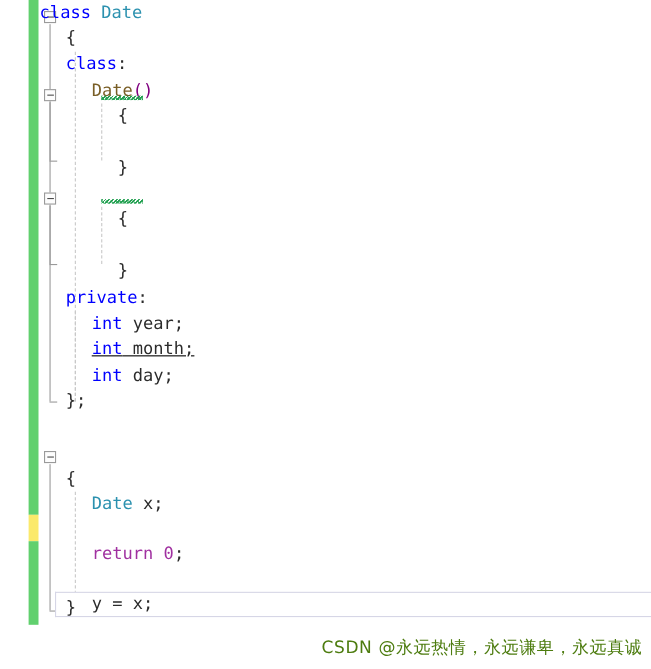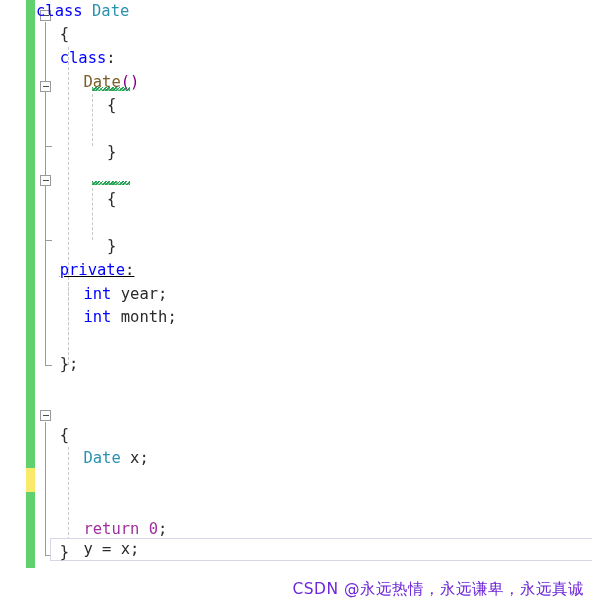--- a/index.html
+++ b/index.html
@@ -135,21 +135,21 @@
       );
     opacity: 0.95;
   }
   .squiggle svg { display: block; }
 
   
   .watermark {
     position: absolute;
     right: 8px;
     bottom: 8px;
-    color: #6d28d9;
+    color: #4d7c0f;
     font-family: "DejaVu Sans", sans-serif;
     font-size: 15.5px;
     letter-spacing: 0.5px;
     white-space: nowrap;
     user-select: none;
   }
 </style>
 </head>
 <body>
 
@@ -190,26 +190,27 @@
           </svg></div></div>
       <div class="line" style="top: 94px;"><div class="line-text" style="left: 107.1px;"><span class="brace">{</span></div></div>
       <div class="line" style="top: 118px;"><div class="line-text" style="left: 107.1px;"></div></div>
       <div class="line" style="top: 141px;"><div class="line-text" style="left: 107.1px;"><span class="brace">}</span></div></div>
       <div class="line" style="top: 165px;"><div class="squiggle" style="left: 92px; top: 16px; width: 38px;"><svg width="38" height="4">
             <path d="M0 3 q 1 -3 2 0 q 1 3 2 0 q 1 -3 2 0 q 1 3 2 0 q 1 -3 2 0 q 1 3 2 0 q 1 -3 2 0 q 1 3 2 0 q 1 -3 2 0 q 1 3 2 0 q 1 -3 2 0 q 1 3 2 0 q 1 -3 2 0 q 1 3 2 0 q 1 -3 2 0 q 1 3 2 0 q 1 -3 2 0 q 1 3 2 0 q 1 -3 2 0 q 1 3 2 0" stroke="#1a9d4a" fill="none" stroke-width="1.1"></path>
           </svg></div></div>
       <div class="line" style="top: 188px;"><div class="line-text" style="left: 107.1px;"><span class="brace">{</span></div></div>
       <div class="line" style="top: 212px;"><div class="line-text" style="left: 107.1px;"></div></div>
       <div class="line" style="top: 235px;"><div class="line-text" style="left: 107.1px;"><span class="brace">}</span></div></div>
-      <div class="line" style="top: 259px;"><div class="line-text" style="left: 59.7px; text-decoration: underline;"><span class="kw">private</span><span class="plain">:</span></div></div>
+      <div class="line" style="top: 259px;"><div class="line-text" style="left: 59.7px;"><span class="kw">private</span><span class="plain">:</span></div></div>
       <div class="line" style="top: 283px;"><div class="line-text" style="left: 83.4px;"><span class="kw">int</span><span class="plain"> year;</span></div></div>
-      <div class="line" style="top: 306px;"><div class="line-text" style="left: 83.4px;"><span class="kw">int</span><span class="plain"> month;</span></div></div>
+      <div class="line" style="top: 306px;"><div class="line-text" style="left: 83.4px; text-decoration: underline;"><span class="kw">int</span><span class="plain"> month;</span></div></div>
+      <div class="line" style="top: 330px;"><div class="line-text" style="left: 83.4px;"><span class="kw">int</span><span class="plain"> day;</span></div></div>
       <div class="line" style="top: 353px;"><div class="line-text" style="left: 59.7px;"><span class="brace">};</span></div></div>
       <div class="line" style="top: 377px;"><div class="line-text" style="left: 36px;"></div></div>
       <div class="line" style="top: 424px;"><div class="line-text" style="left: 59.7px;"><span class="brace">{</span></div></div>
       <div class="line" style="top: 447px;"><div class="line-text" style="left: 83.4px;"><span class="type">Date</span><span class="plain"> x;</span></div></div>
       <div class="line" style="top: 494px; margin-top: 44px;"><div class="current-line" style="top: 0px;"></div><div class="line-text" style="left: 83.4px;"><span class="plain">y = x;</span></div></div>
-      <div class="line" style="top: 518px;"><div class="line-text" style="left: 83.4px;"><span class="ctrl">return</span><span class="plain"> </span><span class="num">0</span><span class="plain">;</span></div></div>
+      <div class="line" style="top: 492px;"><div class="line-text" style="left: 83.4px;"><span class="ctrl">return</span><span class="plain"> </span><span class="num">0</span><span class="plain">;</span></div></div>
       <div class="line" style="top: 541px;"><div class="line-text" style="left: 59.7px;"><span class="brace">}</span></div></div>
     </div>
 
   <div class="watermark">CSDN @永远热情，永远谦卑，永远真诚</div>
 </div>
 
 </body></html>

